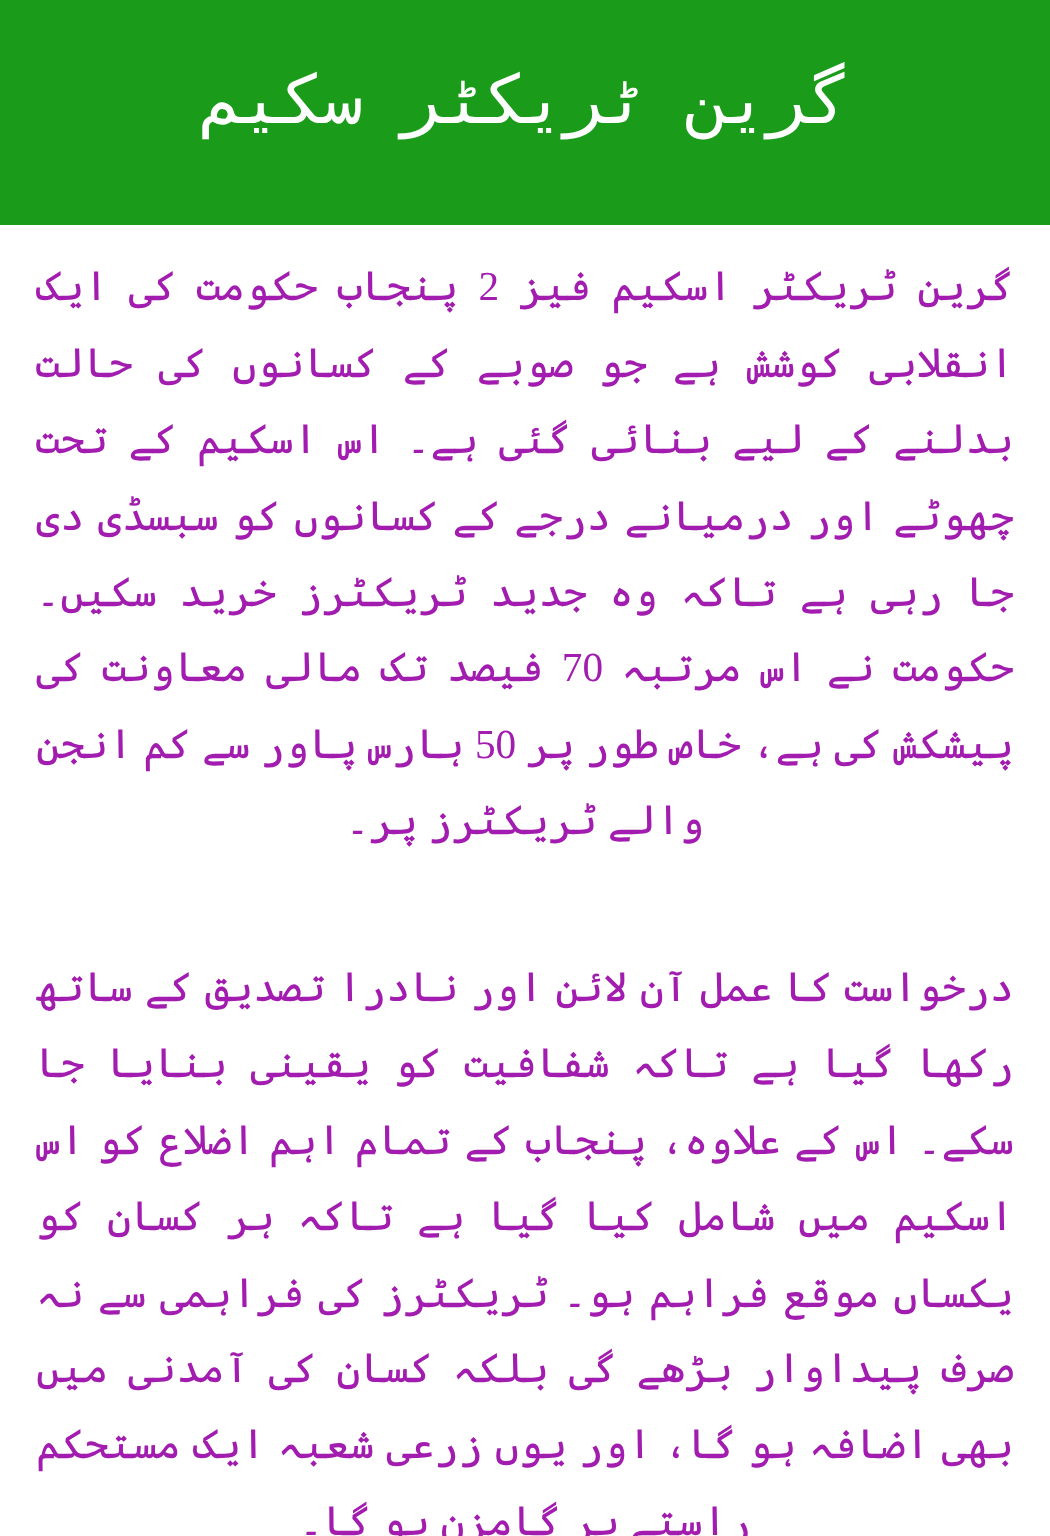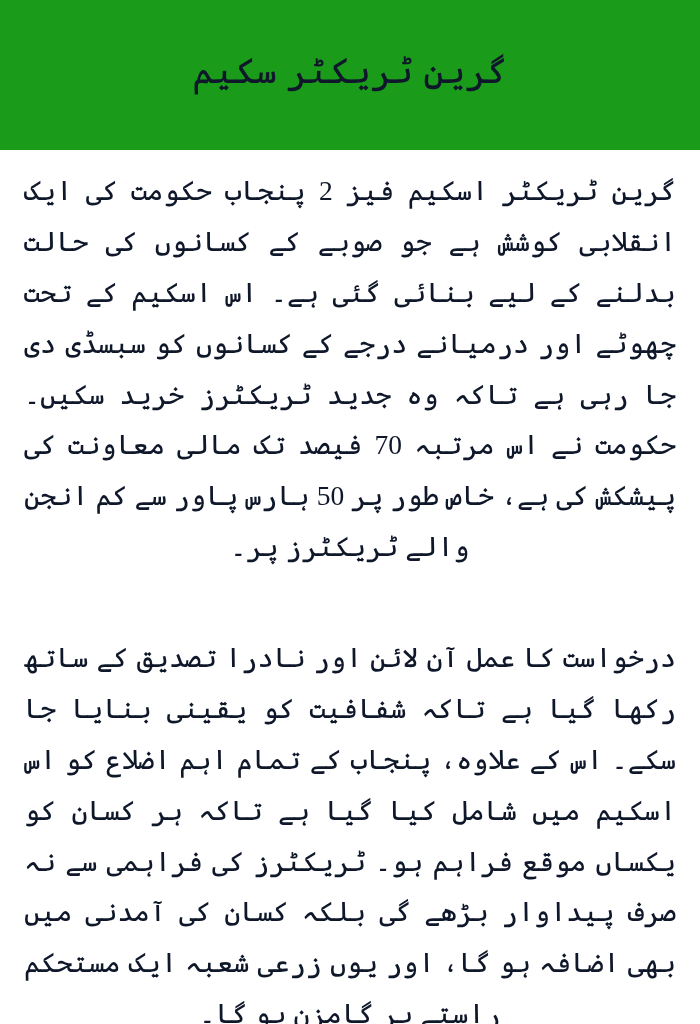--- a/index.html
+++ b/index.html
@@ -25,39 +25,39 @@
     background: #1a9c1a;
     box-sizing: border-box;
     padding: 18px 20px 26px 20px;
     text-align: center;
     min-height: 150px;
     display: flex;
     align-items: center;
     justify-content: center;
   }
   .header-title {
-    color: #0f172a;
-    font-size: 36px;
+    color: #ffffff;
+    font-size: 45px;
     line-height: 1.35;
     font-weight: normal;
-    font-family: Liberation Sans, sans-serif;
+    font-family: Liberation Mono, monospace;
     direction: rtl;
     letter-spacing: 1px;
     margin: 0;
     padding: 0 10px;
   }
   .content {
     box-sizing: border-box;
     padding: 16px 24px 10px 24px;
     direction: rtl;
     text-align: justify;
     text-align-last: center;
   }
   .para {
-    color: #0f172a;
+    color: #a21caf;
     font-size: 27.5px;
     line-height: 1.85;
     margin: 0 0 34px 0;
     direction: rtl;
     text-align: justify;
     text-align-last: center;
     font-family: "Liberation Serif", "DejaVu Serif", serif;
   }
   .para.last {
     margin-bottom: 0;

